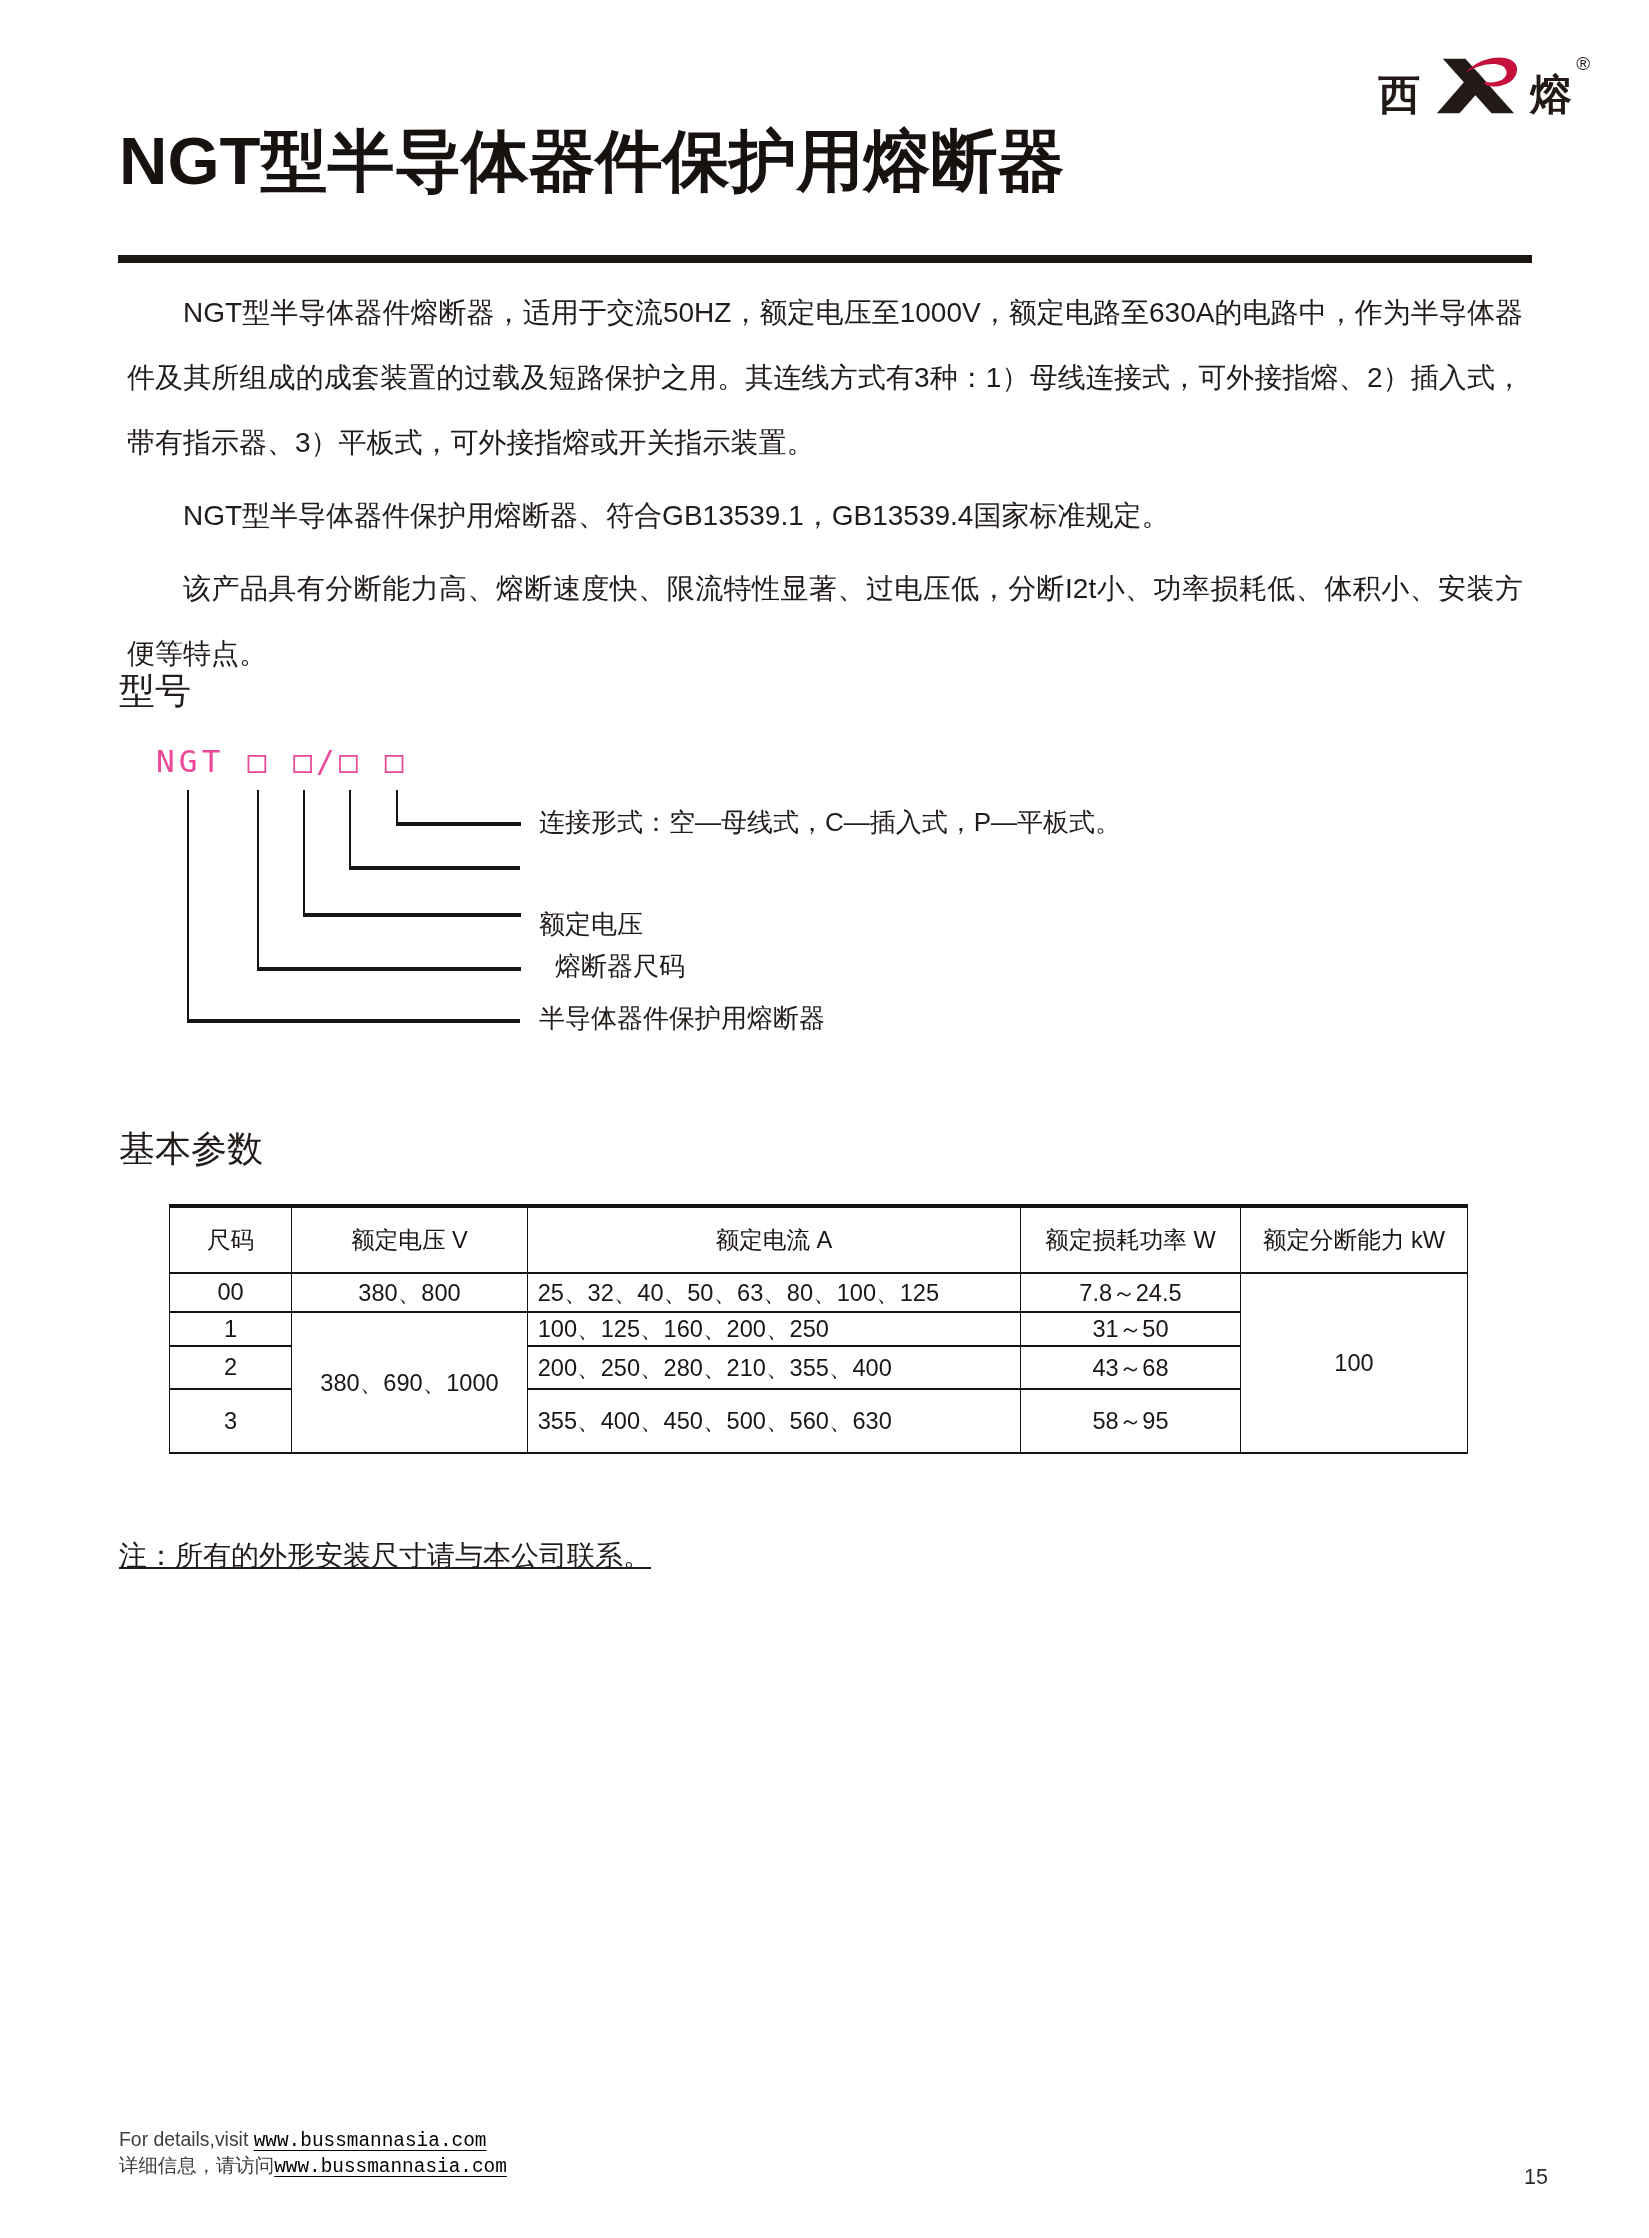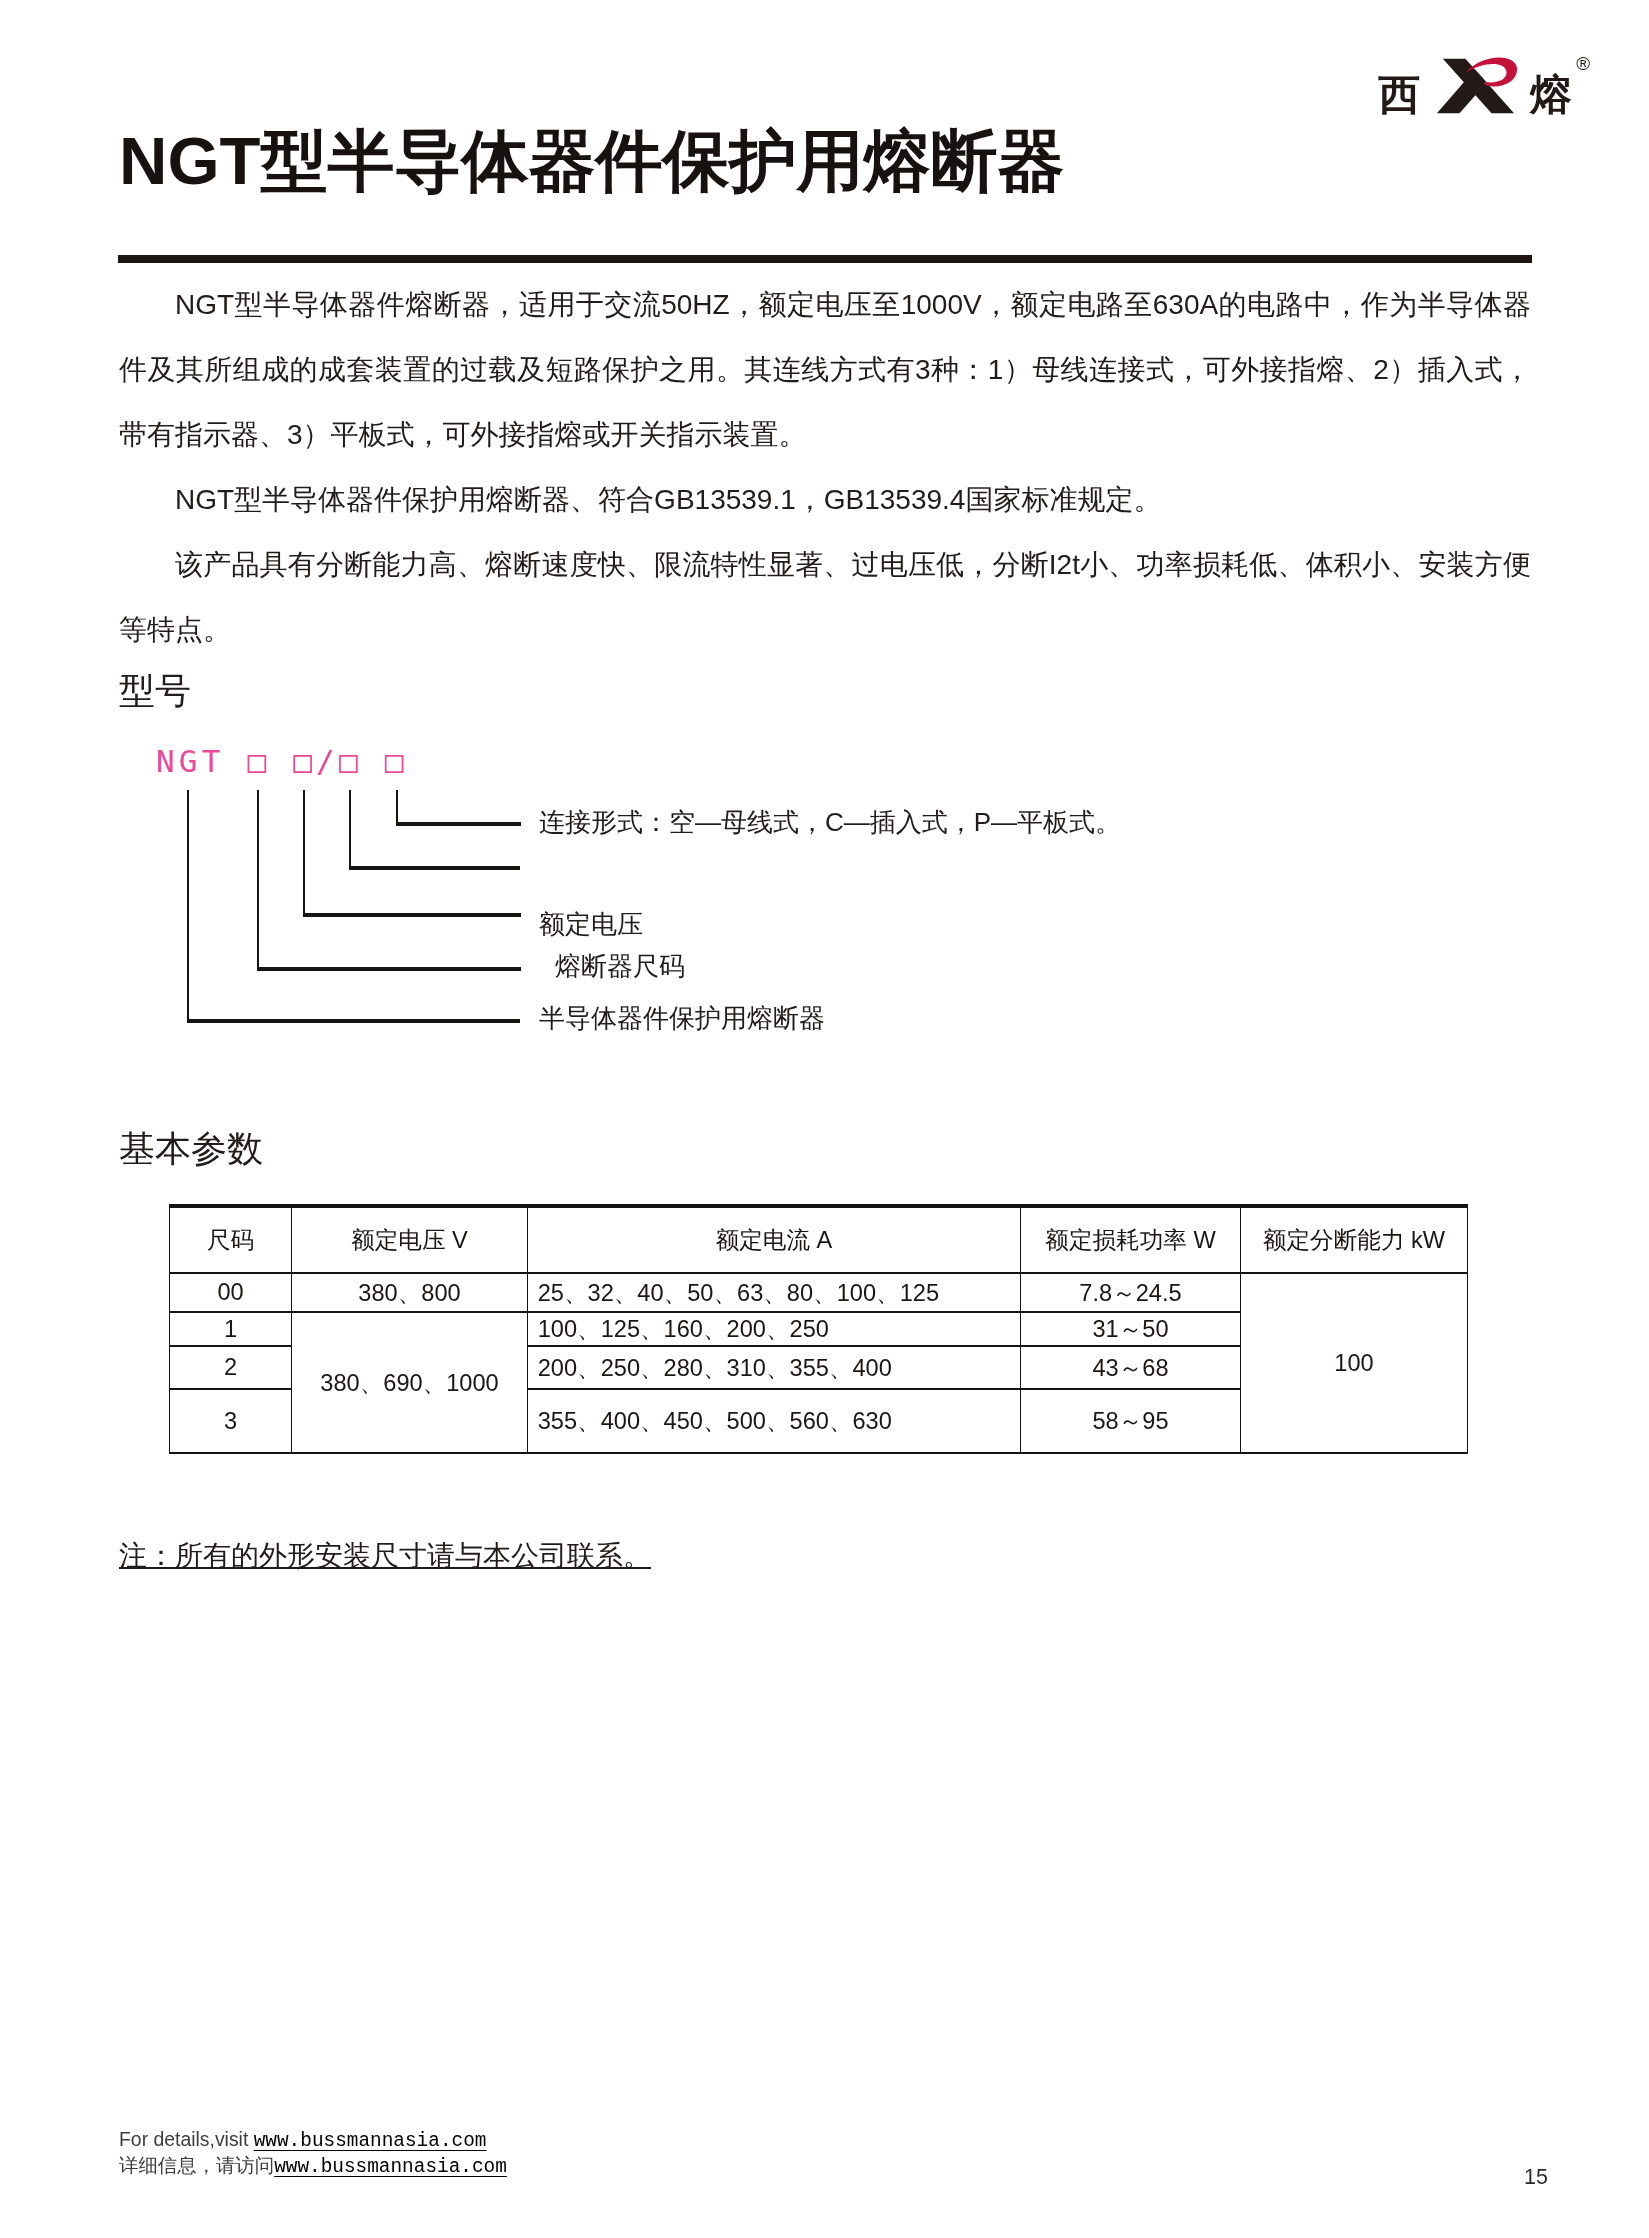--- a/index.html
+++ b/index.html
@@ -19,21 +19,21 @@
   .xr-mark { width:89px; height:64px; display:block; }
   .reg-mark { font-size:18.7px; color:#231a17; align-self:flex-start; margin-left:4.2px; margin-top:-1.4px; font-weight:400; }
   
   .page-title {
     position:absolute; left:119px; top:127px; font-size:67px; font-weight:700;
     color:#171110; line-height:1.0; white-space:nowrap; letter-spacing:0px;
   }
   .title-rule { position:absolute; left:118px; top:255px; width:1414px; height:7.6px; background:#1c1512; }
   
   .intro { position:absolute; left:119px; top:272px; width:1412px; font-size:28px; line-height:65px; text-align:justify; color:#211c19; }
-  .intro p { margin:0; text-indent:2em; }
+  .intro p { margin:8px; text-indent:2em; }
   
   .section-heading { position:absolute; left:119px; font-size:36px; font-weight:400; color:#221c1a; line-height:1.1; }
   .model-heading { top:671px; }
   .params-heading { top:1129px; }
   
   .diagram { position:absolute; left:118px; top:740px; width:1358px; height:305px; }
   .model-code {
     position:absolute; left:38px; top:2.8px; font-family:"DejaVu Sans Mono", monospace;
     font-size:31px; letter-spacing:4.2px; color:#ec4899; white-space:pre;
   }
@@ -154,21 +154,21 @@
       <td rowspan="4">100</td>
     </tr>
     <tr class="r2">
       <td>1</td>
       <td rowspan="3">380、690、1000</td>
       <td class="cell-current">100、125、160、200、250</td>
       <td>31～50</td>
     </tr>
     <tr class="r3">
       <td>2</td>
-      <td class="cell-current">200、250、280、310、355、400</td>
+      <td class="cell-current">200、250、280、210、355、400</td>
       <td>43～68</td>
     </tr>
     <tr class="r4">
       <td>3</td>
       <td class="cell-current">355、400、450、500、560、630</td>
       <td>58～95</td>
     </tr>
   </tbody>
 </table>
 

